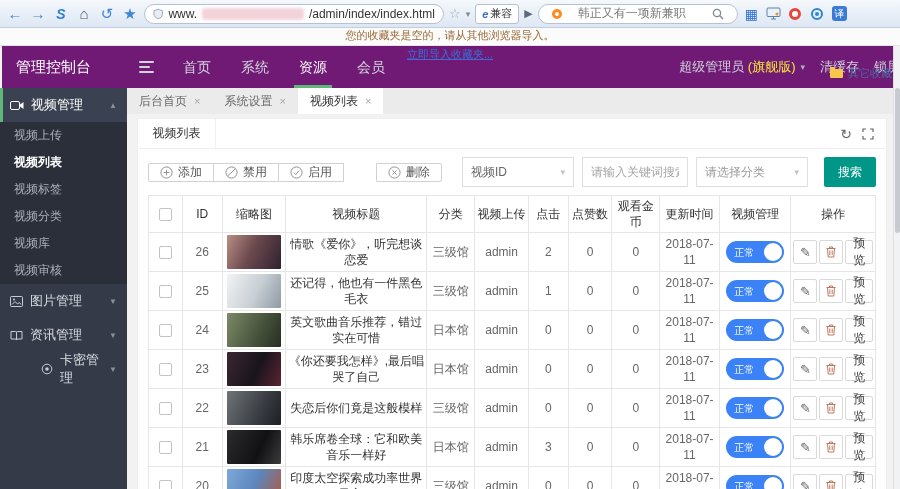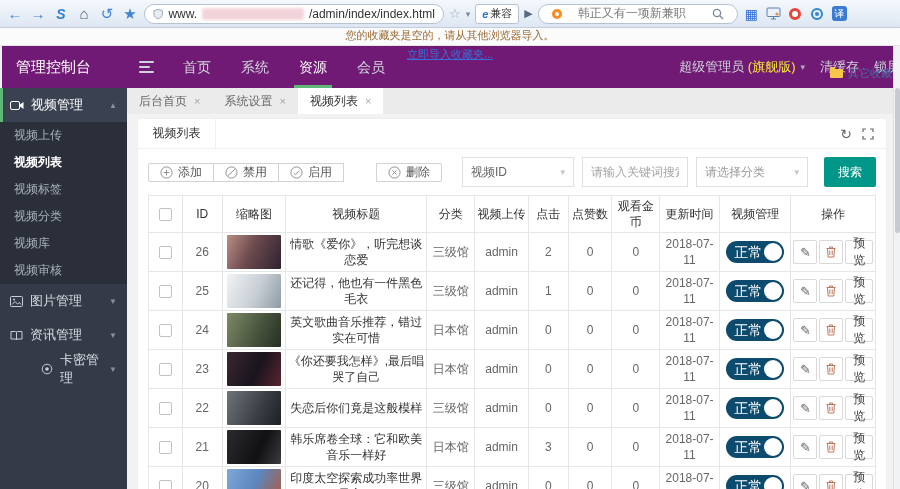--- a/index.html
+++ b/index.html
@@ -115,22 +115,22 @@
   .c-coin.th, .c-date { overflow-wrap:anywhere; }
   .checkbox { width:13px; height:13px; border:1px solid #c2c2c2; background:#fff; border-radius:2px; cursor:pointer; }
   .thumb { width:54px; height:34px; border-radius:1px; }
   .t0{background:linear-gradient(115deg,#b98f85,#6d4a4e 45%,#2e2230)}
   .t1{background:linear-gradient(115deg,#f2f3f4,#c7ced4 55%,#8e9aa4)}
   .t2{background:linear-gradient(115deg,#7c8a66,#46513b 60%,#262e22)}
   .t3{background:linear-gradient(115deg,#3a2730,#19141d 55%,#5a2430)}
   .t4{background:linear-gradient(115deg,#6e7478,#3a3e44 60%,#1c1f24)}
   .t5{background:linear-gradient(115deg,#2b2b2d,#111113 60%,#3c3c40)}
   .t6{background:linear-gradient(115deg,#7fa8d9,#5c86bd 50%,#b0593d)}
-  .switch { width:58px; height:22px; background:#0c4a6e; border-radius:11px; display:flex; align-items:center;
-    position:relative; color:#fff; font-size:14px; padding-left:8px; cursor:pointer; flex:none; }
+  .switch { width:58px; height:22px; background:#3b82f6; border-radius:11px; display:flex; align-items:center;
+    position:relative; color:#fff; font-size:10px; padding-left:8px; cursor:pointer; flex:none; }
   .knob { position:absolute; right:2px; top:2px; width:18px; height:18px; background:#fff; border-radius:50%; }
   .ops { display:flex; gap:2px; }
   .op-btn { height:24px; min-width:24px; border:1px solid #d9d9d9; background:#fff; border-radius:2px;
     display:flex; align-items:center; justify-content:center; color:#404040; font-size:12px; padding:0 4px; cursor:pointer; }
   .op-btn.edit { color:#666; font-size:13px; }
 
   
   .scrollbar { position:absolute; right:0; top:46px; bottom:0; width:7px; background:#f1f2f4;
     border-left:1px solid #e0e0e2; z-index:9; }
   .scroll-thumb { position:absolute; top:42px; left:1px; width:5px; height:145px; background:#c7cad0; border-radius:3px; }

